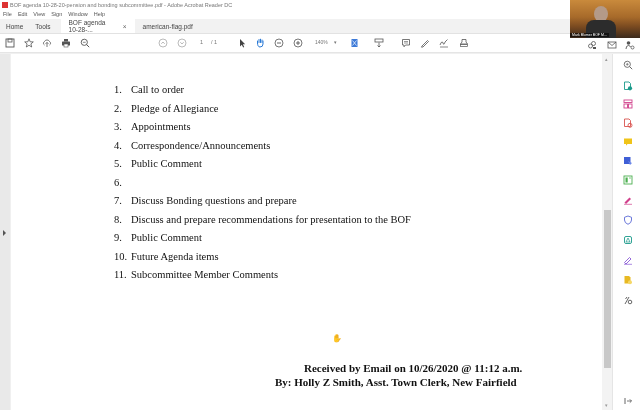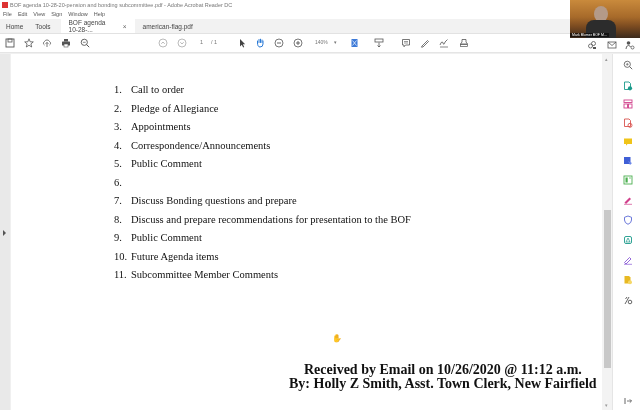--- a/index.html
+++ b/index.html
@@ -24,21 +24,21 @@
   .scrollthumb { position: absolute; left: 2px; top: 156px; width: 7px; height: 158px; background: #c8c8c8; }
   .scrollarrow-up { position: absolute; left: 3px; top: 2px; font-size: 5px; color: #999; }
   .scrollarrow-dn { position: absolute; left: 3px; bottom: 2px; font-size: 5px; color: #999; }
   .collapse-arrow { position: absolute; left: 613px; top: 229px; width: 0; height: 0; border-top: 3px solid transparent; border-bottom: 3px solid transparent; border-right: 3px solid #555; }
   .rightpanel { position: absolute; left: 612px; top: 54px; width: 28px; height: 356px; background: #fff; border-left: 1px solid #e5e5e5; }
   .rp { position: absolute; left: 9px; width: 11px; height: 11px; display: flex; align-items: center; justify-content: center; }
   .rp svg { width: 10px; height: 10px; }
   .agenda { position: absolute; left: 114px; top: 84px; font-family: "Liberation Serif", serif; font-size: 10.5px; color: #111; }
   .agenda .item { height: 18.5px; display: flex; }
   .agenda .num { width: 17px; }
-  .received { position: absolute; font-family: "Liberation Serif", serif; font-weight: bold; font-size: 14px; color: #111; white-space: nowrap; }
+  .received { position: absolute; font-family: "Liberation Serif", serif; font-weight: bold; font-size: 11px; color: #111; white-space: nowrap; }
   .video { position: absolute; left: 570px; top: 0; width: 70px; height: 38px; background: linear-gradient(180deg, #c98a3c 0%, #a76a2a 45%, #7a4a20 70%, #3b2a1c 100%); overflow: hidden; }
   .video .head { position: absolute; left: 24px; top: 6px; width: 14px; height: 16px; border-radius: 50%; background: #b49a88; }
   .video .body { position: absolute; left: 16px; top: 20px; width: 30px; height: 20px; border-radius: 8px 8px 0 0; background: #2c2c2c; }
   .video .label { position: absolute; left: 0; bottom: 1px; font-size: 3.5px; color: #fff; background: rgba(0,0,0,0.55); padding: 0 2px; }
   .cursor-hand { position: absolute; left: 332px; top: 334px; font-size: 8px; color: #333; }
 </style>
 </head>
 <body>
 
 <div class="titlebar">
@@ -254,21 +254,21 @@
     </div>
   <div class="item">
       <span class="num">11.</span>
       <span>Subcommittee Member Comments</span>
     </div>
 </div>
 
 <div class="cursor-hand">✋</div>
 
 <div class="received" style="left:304px; top:362px">Received by Email on 10/26/2020 @ 11:12 a.m.</div>
-<div class="received" style="left:289px; top:376px">By:  Holly Z Smith, Asst. Town Clerk, New Fairfield</div>
+<div class="received" style="left:275px; top:376px">By:  Holly Z Smith, Asst. Town Clerk, New Fairfield</div>
 
 <div class="scrollbar">
   <span class="scrollarrow-up">▴</span>
   <div class="scrollthumb"></div>
   <span class="scrollarrow-dn">▾</span>
 </div>
 <div class="collapse-arrow"></div>
 
 <div class="rightpanel">
   <div class="rp" style="top:5px">

